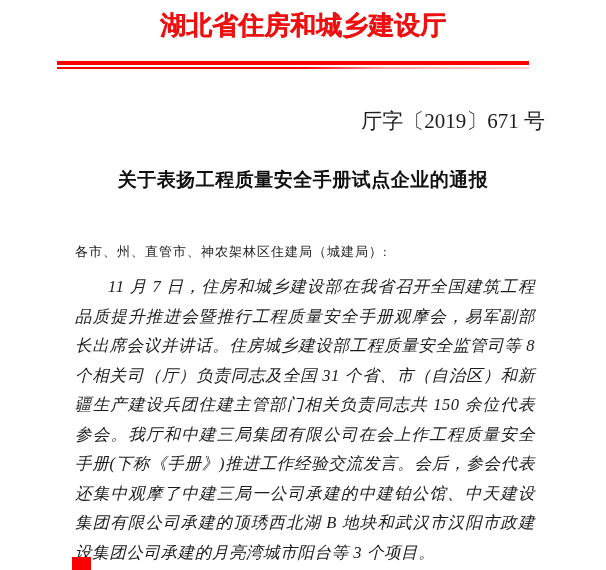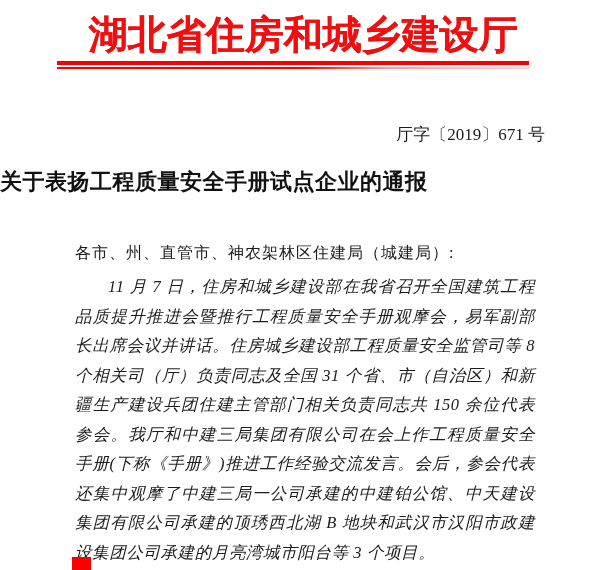--- a/index.html
+++ b/index.html
@@ -12,21 +12,21 @@
   .page{
     position:relative;
     width:606px;height:570px;
     background:#ffffff;
     overflow:hidden;
     font-family:"Liberation Serif","DejaVu Serif",serif;
   }
   .agency-title{
     position:absolute;top:8px;left:0;right:0;
     text-align:center;
-    font-size:39px;
+    font-size:26px;
     font-weight:bold;
     color:var(--header-red,#ee1010);
     letter-spacing:0px;
     white-space:nowrap;
     text-shadow:0.6px 0 0 var(--header-red,#ee1010);
   }
   .red-divider{
     position:absolute;top:61px;left:57px;width:472px;
   }
   .red-divider .bar-thick{
@@ -36,37 +36,37 @@
   .red-divider .bar-thin{
     margin-top:2px;
     height:2px;
     background:linear-gradient(to right,
       var(--divider-red,#fb0000) 0%,
       var(--divider-red,#fb0000) 52%,
       #ff9d9d 70%,
       #ffd2d2 100%);
   }
   .doc-number{
-    position:absolute;top:123px;right:61px;
-    font-size:17px;
+    position:absolute;top:107px;right:61px;
+    font-size:21px;
     color:var(--text-color,#1c1c1c);
     white-space:nowrap;
   }
   .doc-title{
     position:absolute;top:167px;left:0;right:0;
-    text-align:left;
-    font-size:22px;
+    text-align:center;
+    font-size:19px;
     font-weight:bold;
     color:#111111;
     letter-spacing:0.5px;
     white-space:nowrap;
   }
   .salutation{
     position:absolute;top:243px;left:75px;
-    font-size:16px;
+    font-size:13px;
     color:var(--text-color,#1c1c1c);
     letter-spacing:1px;
     white-space:nowrap;
   }
   .body-paragraph{
     position:absolute;top:272px;left:75px;
     width:460px;
     font-size:16.5px;
     line-height:29.5px;
     color:var(--text-color,#1c1c1c);

